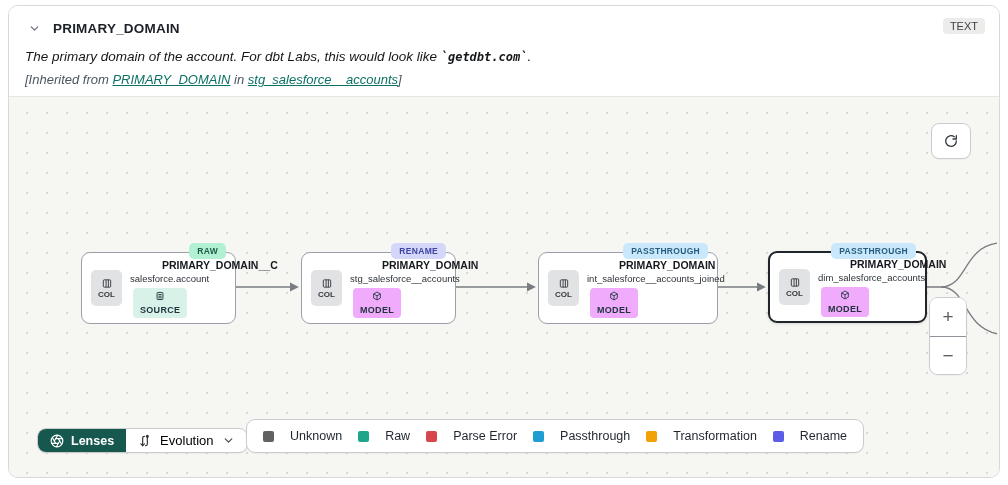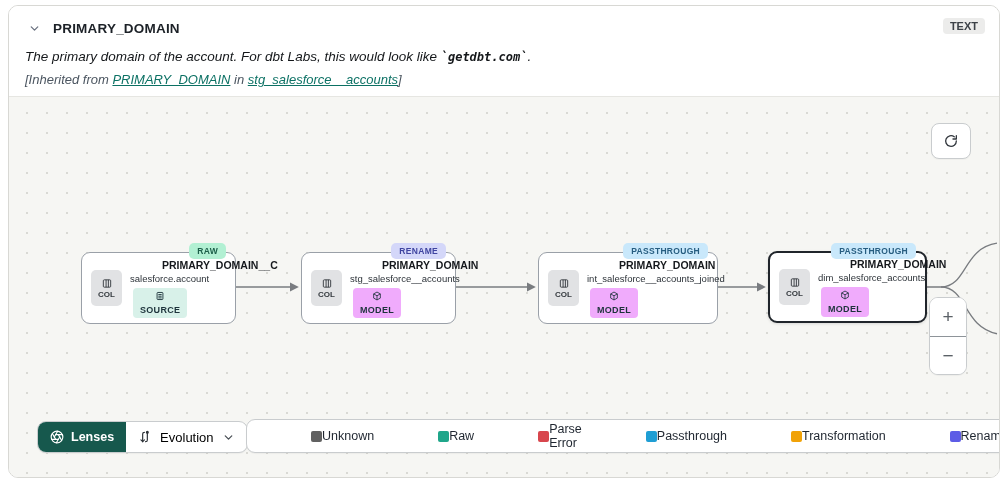--- a/index.html
+++ b/index.html
@@ -6,21 +6,21 @@
   html,body { width:1008px; height:485px; background:#ffffff; font-family:"Liberation Sans", sans-serif; }
   .panel {
     position:absolute; left:8px; top:5px; width:992px; height:473px;
     background:#ffffff; border:1px solid #d8d8d4; border-radius:10px; overflow:hidden;
   }
   
   .header { position:relative; height:90px; background:#fff; padding:10px 16px 0 16px; }
   .title-row { display:flex; align-items:center; gap:10px; height:24px; }
   .chev-btn { display:flex; align-items:center; justify-content:center; width:18px; height:18px; cursor:pointer; color:#6b7280; background:none; border:none; }
   .page-title { font-size:13.5px; font-weight:700; color:#1c2127; letter-spacing:.2px; }
-  .type-badge { position:absolute; right:14px; top:12px; background:#ececeb; color:#3c4147; font-size:11px; padding:2px 7px; border-radius:4px; font-weight:700; }
+  .type-badge { position:absolute; right:14px; top:12px; background:#ececeb; color:#3c4147; font-size:11px; padding:2px 7px; border-radius:4px; font-weight:400; }
   .desc { margin-top:9px; font-style:italic; font-size:13.5px; color:#14171a; }
   .desc code { font-family:"DejaVu Sans Mono", monospace; font-weight:700; font-size:12px; font-style:italic; }
   .inherited { margin-top:8px; font-style:italic; font-size:13px; color:#4b5560; }
   .inherited a { color:#0c7164; text-decoration:underline; cursor:pointer; }
   
   .canvas {
     position:absolute; left:0; right:0; top:90px; bottom:0;
     background-color:#f6f6f3;
     background-image: radial-gradient(circle, #d9d9d4 1px, transparent 1.1px);
     background-size: 20px 20px; background-position: 8px 6px;
@@ -49,25 +49,25 @@
   .node-main { display:flex; flex-direction:column; gap:2px; min-width:0; }
   .node-title { font-size:10.5px; font-weight:700; color:#15181c; white-space:nowrap;margin-left:32px; }
   .node-sub { font-size:9.5px; color:#2c3238; white-space:nowrap; }
   .type-chip {
     display:inline-flex; align-items:center; gap:4px; align-self:flex-start; margin-top:2px; margin-left:3px;
     font-size:9px; font-weight:700; color:#1d333b; padding:3px 7px; border-radius:4px; letter-spacing:.3px;flex-direction:column;
   }
   .type-chip.source { background:#d8f1e9; }
   .type-chip.model { background:#f0abfc; }
   
-  .lens-group { position:absolute; left:28px; bottom:24px; display:flex; border:1px solid #c9ccce; border-radius:9px; overflow:hidden; background:#fff; height:32px; box-shadow:0 1px 1px rgba(0,0,0,.04); }
+  .lens-group { position:absolute; left:28px; bottom:24px; display:flex; border:1px solid #c9ccce; border-radius:9px; overflow:hidden; background:#fff; height:25px; box-shadow:0 1px 1px rgba(0,0,0,.04); }
   .lens-dark { display:flex; align-items:center; gap:7px; background:#16584d; color:#fff; font-size:12.5px; font-weight:700; padding:0 12px; cursor:pointer; }
   .lens-select { display:flex; align-items:center; gap:8px; padding:0 12px; font-size:13px; color:#000000; cursor:pointer; }
   .legend-box { position:absolute; left:237px; bottom:24px; height:34px; display:flex; align-items:center; gap:16px; background:#fff; border:1px solid #c9ccce; border-radius:9px; padding:0 16px; box-shadow:0 1px 1px rgba(0,0,0,.04); }
-  .legend-item { display:flex; align-items:center; gap:0; font-size:12.5px; color:#1f2630;margin-left:48px; }
+  .legend-item { display:flex; align-items:center; gap:16px; font-size:12.5px; color:#1f2630; }
   .legend-swatch { width:11px; height:11px; border-radius:2px; flex:0 0 auto; }
   
   .zoom-ctrl { position:absolute; right:32px; bottom:102px; width:38px; border:1px solid #c9ccce; border-radius:9px; overflow:hidden; background:#fff; display:flex; flex-direction:column; box-shadow:0 1px 1px rgba(0,0,0,.04); }
   .zoom-btn { height:38px; display:flex; align-items:center; justify-content:center; font-size:19px; color:#5b6167; background:#fff; border:none; cursor:pointer; }
   .zoom-btn + .zoom-btn { border-top:1px solid #8e9499; }
   svg { display:block; }
 </style>
 </head>
 <body>
 

